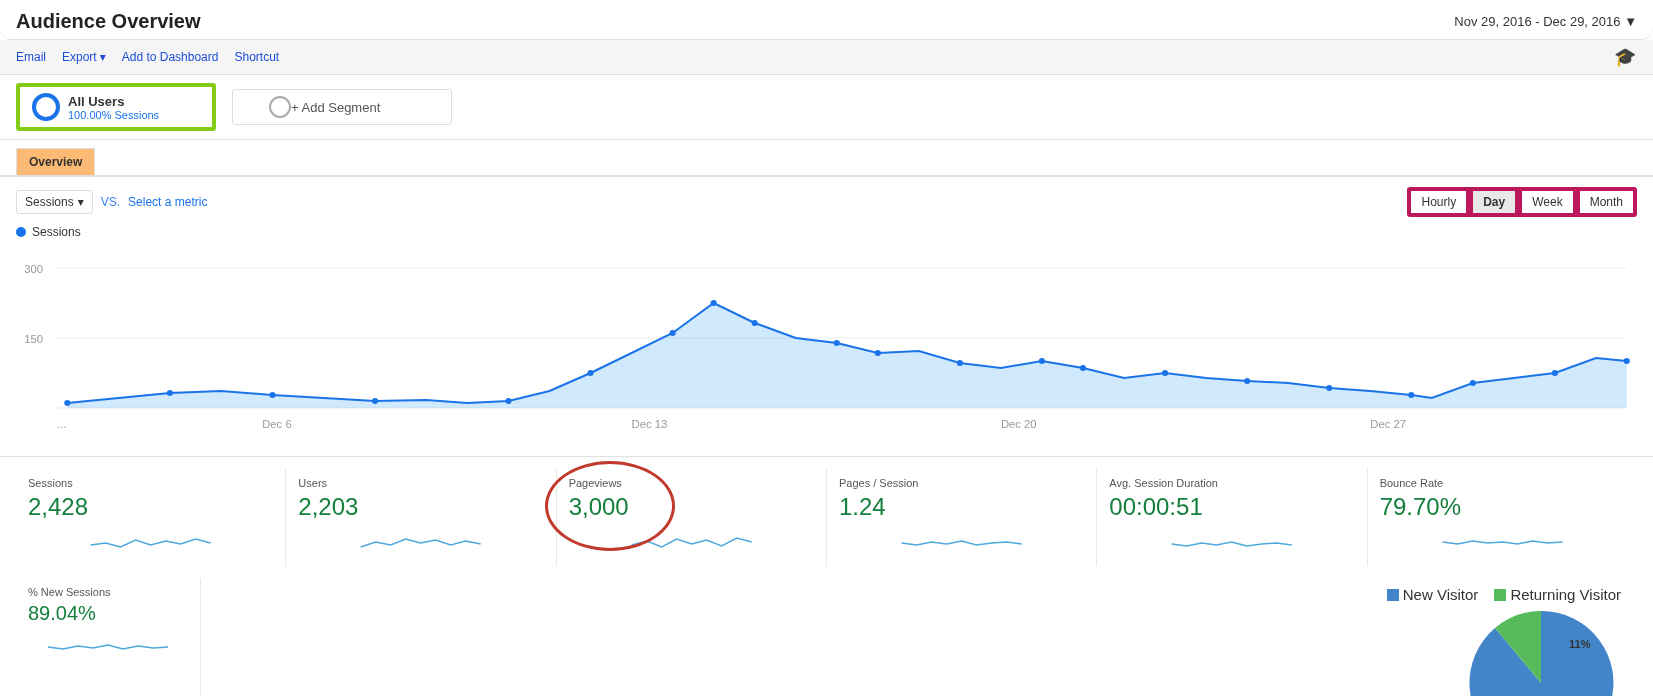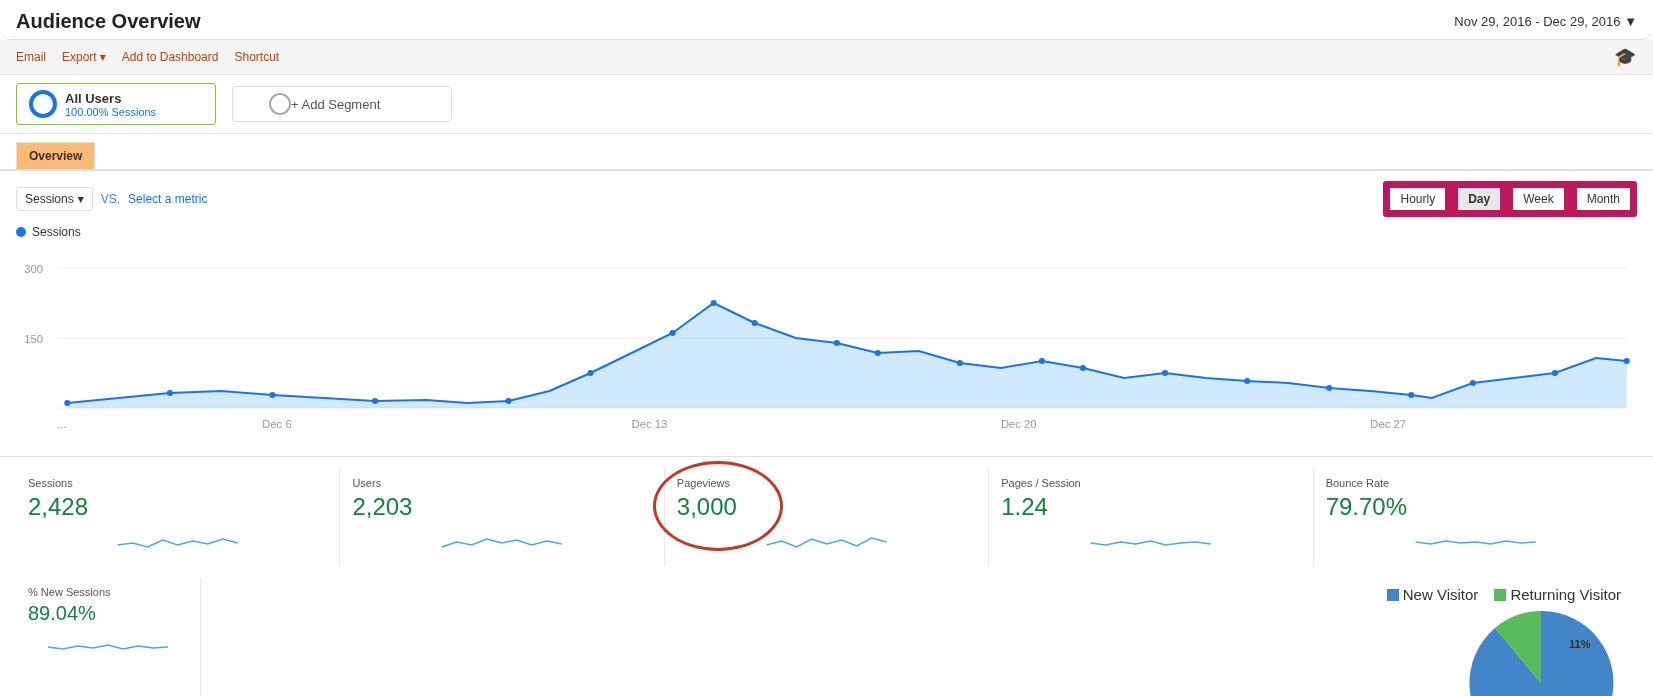--- a/index.html
+++ b/index.html
@@ -21,21 +21,21 @@
     .toolbar {
       display: flex;
       align-items: center;
       padding: 6px 16px;
       background: #f5f5f5;
       border-bottom: 1px solid #e0e0e0;
       gap: 16px;
     }
     .toolbar-btn {
       font-size: 12px;
-      color: #c2410c;
+      color: #1d4ed8;
       cursor: pointer;
       background: none;
       border: none;
       display: flex;
       align-items: center;
       gap: 3px;
     }
     .toolbar-right { margin-left: auto; }
     .grad-icon { font-size: 18px; color: #555; }
 
@@ -44,21 +44,21 @@
       display: flex;
       align-items: center;
       padding: 8px 16px;
       border-bottom: 1px solid #e0e0e0;
       gap: 16px;
     }
     .segment-pill {
       display: flex;
       align-items: center;
       gap: 8px;
-      border: 1px solid #84cc16;
+      border: 4px solid #84cc16;
       border-radius: 3px;
       padding: 6px 12px;
       min-width: 200px;
     }
     .segment-circle {
       width: 28px; height: 28px;
       border-radius: 50%;
       border: 4px solid #1a73e8;
       display: flex; align-items: center; justify-content: center;
     }
@@ -121,21 +121,21 @@
       display: flex;
       align-items: center;
       gap: 4px;
     }
     .vs-text { color: #3b82f6; font-size: 12px; }
     .select-metric { color: #1a73e8; font-size: 12px; cursor: pointer; }
     .time-btns { display: flex; gap: 0; }
     .time-btn {
       padding: 4px 10px;
       font-size: 12px;
-      border: 7px solid #be185d;
+      border: 4px solid #be185d;
       background: #fff;
       cursor: pointer;
       color: #333;
       margin-left: -1px;
     }
     .time-btn.active {
       background: #e8e8e8;
       font-weight: bold;
     }
     .time-btn:first-child { border-radius: 3px 0 0 3px; }
@@ -367,20 +367,27 @@
   </div>
 
   <div class="stat-item">
     <div class="stat-label">Pages / Session</div>
     <div class="stat-value">1.24</div>
     <svg class="stat-sparkline" viewBox="0 0 120 30">
       <polyline points="0,18 15,20 30,17 45,19 60,16 75,20 90,18 105,17 120,19" fill="none" stroke="#4ea8dc" stroke-width="1.5"></polyline>
     </svg>
   </div>
 
+  <div class="stat-item">
+    <div class="stat-label">Avg. Session Duration</div>
+    <div class="stat-value">00:00:51</div>
+    <svg class="stat-sparkline" viewBox="0 0 120 30">
+      <polyline points="0,19 15,21 30,18 45,20 60,17 75,21 90,19 105,18 120,20" fill="none" stroke="#4ea8dc" stroke-width="1.5"></polyline>
+    </svg>
+  </div>
 
   <div class="stat-item">
     <div class="stat-label">Bounce Rate</div>
     <div class="stat-value">79.70%</div>
     <svg class="stat-sparkline" viewBox="0 0 120 30">
       <polyline points="0,17 15,19 30,16 45,18 60,17 75,19 90,16 105,18 120,17" fill="none" stroke="#4ea8dc" stroke-width="1.5"></polyline>
     </svg>
   </div>
 
 </div>

